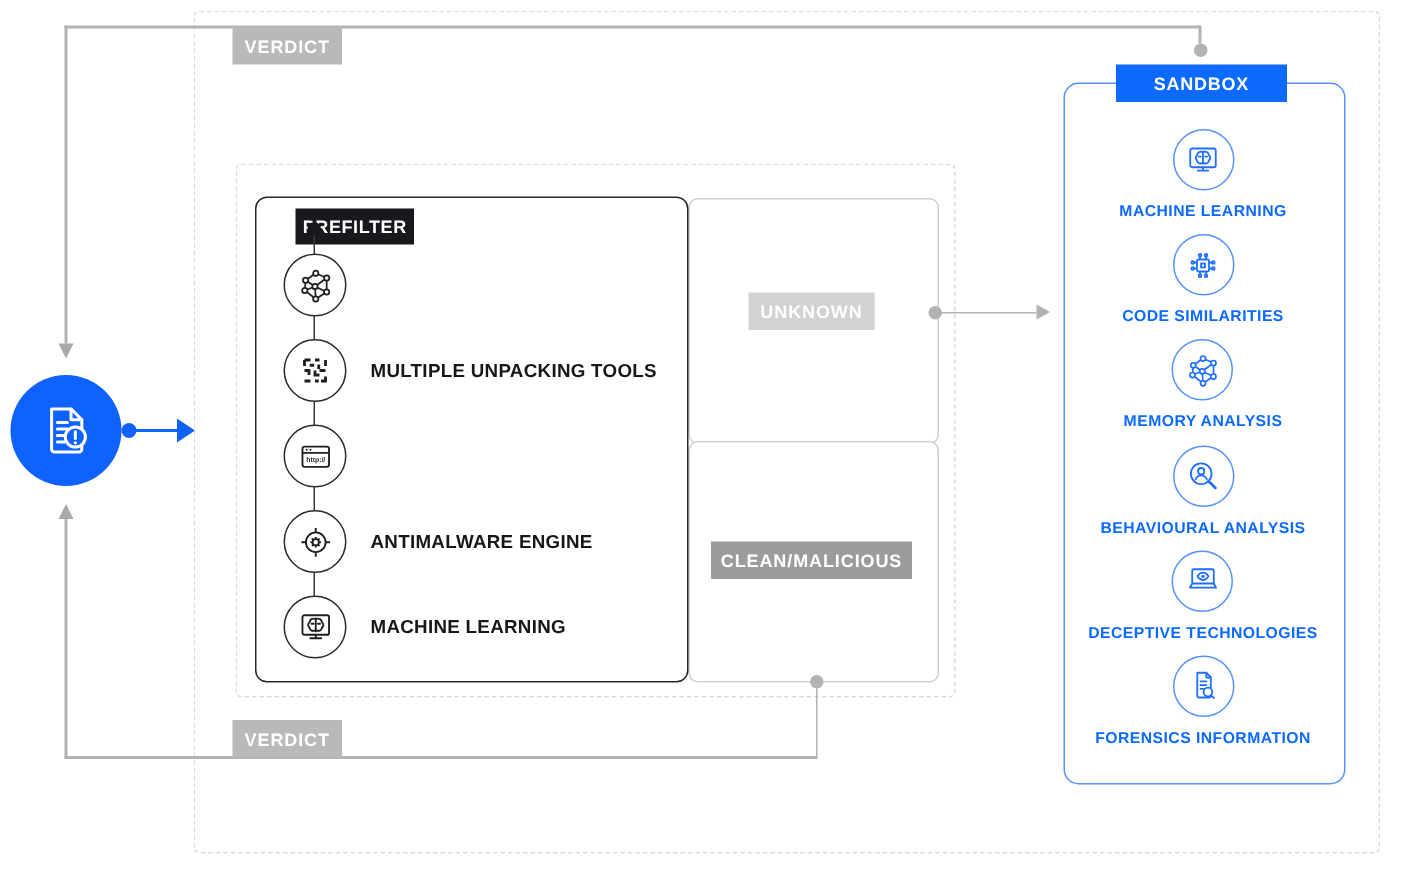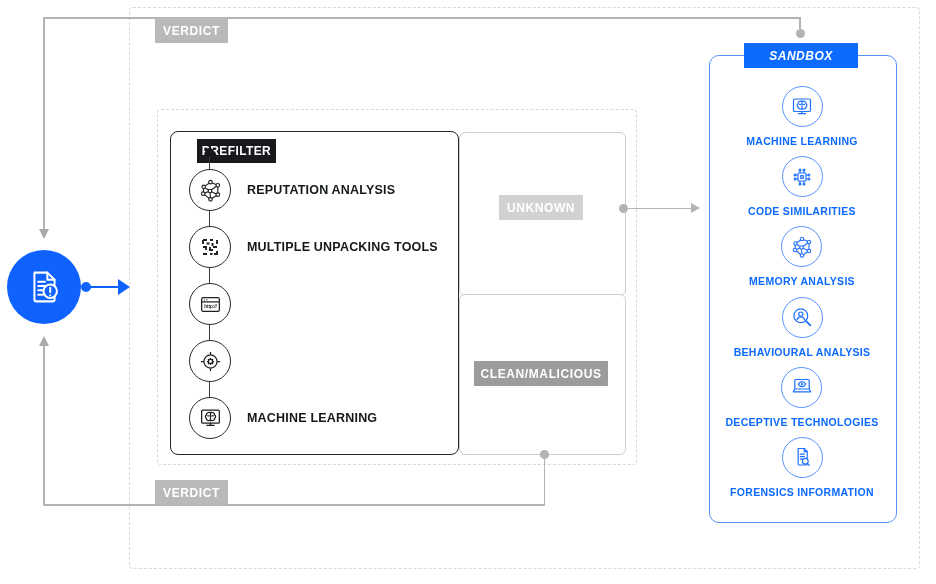--- a/index.html
+++ b/index.html
@@ -20,21 +20,21 @@
   .arrow-right-gray{border-top:5px solid transparent;border-bottom:5px solid transparent;border-left:9px solid #b3b3b3;}
 
   
   .chip{position:absolute;display:flex;align-items:center;justify-content:center;
         color:#ffffff;font-weight:bold;font-size:12px;letter-spacing:0.6px;z-index:6;}
   .chip-verdict-top{left:155px;top:18px;width:73px;height:25px;background:#b9b9b9;}
   .chip-verdict-bottom{left:155px;top:480px;width:73px;height:25px;background:#b9b9b9;}
   .chip-unknown{left:499px;top:195px;width:84px;height:25px;background:#d2d2d2;}
   .chip-clean{left:474px;top:361px;width:134px;height:25px;background:#9c9c9c;}
   .chip-prefilter{left:197px;top:119px;width:79px;height:24px;background:#17191c;letter-spacing:0.4px;margin-top:20px;}
-  .chip-sandbox{left:744px;top:43px;width:114px;height:25px;background:#0d6aff;letter-spacing:0.5px;font-style:italic;}
+  .chip-sandbox{left:744px;top:43px;width:114px;height:25px;background:#0d6aff;letter-spacing:0.5px;}
 
   
   .outcome-box{position:absolute;border:1px solid #cfcfcf;border-radius:6px;background:#ffffff;z-index:2;}
   .box-unknown{left:459px;top:132px;width:165px;height:162px;}
   .box-clean{left:459px;top:294px;width:165px;height:159px;}
 
   
   .prefilter-box{position:absolute;left:170px;top:131px;width:287px;height:322px;background:#ffffff;
                  border:1.5px solid #24282d;border-radius:8px;z-index:5;}
   .pf-timeline{position:absolute;left:208.5px;top:152px;width:1.3px;height:266px;background:#3a3a3a;z-index:6;}
@@ -125,21 +125,20 @@
             <circle cx="12" cy="4" r="1.7"></circle>
             <circle cx="5.5" cy="8.5" r="1.7"></circle>
             <circle cx="19" cy="7" r="1.7"></circle>
             <circle cx="5" cy="15" r="1.7"></circle>
             <circle cx="12" cy="20.5" r="1.7"></circle>
             <circle cx="19" cy="16" r="1.7"></circle>
             <circle cx="11.5" cy="12.5" r="1.7"></circle>
           </g>
       </svg>
     </div>
-    <div class="pf-label">REPUTATION ANALYSIS</div>
   </div>
 
   <div class="pf-item" style="top:227px;">
     <div class="pf-circle">
       <svg width="24" height="24" viewBox="0 0 24 24" stroke="currentColor" fill="none" stroke-width="1.9">
         <path d="M5 5h4M5 5v4M12 5h3M19 5v4M8.5 8.5h3M14.5 8v3M19 12h-4M5 12h3v3M12 12v3h3M5 19h4M12 19h2.5M19 16v3h-3"></path>
       </svg>
     </div>
     <div class="pf-label">MULTIPLE UNPACKING TOOLS</div>
   </div>
@@ -158,20 +157,21 @@
 
   <div class="pf-item" style="top:341px;">
     <div class="pf-circle">
       <svg width="25" height="25" viewBox="0 0 24 24" stroke="currentColor" fill="none" stroke-width="1.2">
         <circle cx="12" cy="12" r="6.3"></circle>
         <path d="M12 2.8v2.7M12 18.5v2.7M2.8 12h2.7M18.5 12h2.7"></path>
         <circle cx="12" cy="12" r="2"></circle>
         <path d="M12 8.6v1.3M12 14.1v1.3M8.6 12h1.3M14.1 12h1.3M9.6 9.6l.9.9M13.5 13.5l.9.9M14.4 9.6l-.9.9M10.5 13.5l-.9.9"></path>
       </svg>
     </div>
+    <div class="pf-label">ANTIMALWARE ENGINE</div>
   </div>
 
   <div class="pf-item" style="top:398px;">
     <div class="pf-circle">
       <svg width="25" height="25" viewBox="0 0 24 24" stroke="currentColor" fill="none" stroke-width="1.2" stroke-linecap="round">
         <rect x="3.5" y="4" width="17" height="12.5" rx="1.2"></rect>
         <path d="M12 16.5v2M8.5 18.7h7"></path>
         <path d="M11.9 6.4c-1.9-.8-3.9.4-3.8 2.1-1.3.7-1.3 2.6-.1 3.3-.2 1.6 1.7 2.7 3.9 1.9"></path>
         <path d="M12.1 6.4c1.9-.8 3.9.4 3.8 2.1 1.3.7 1.3 2.6.1 3.3.2 1.6-1.7 2.7-3.9 1.9"></path>
         <path d="M12 6v8.2M9.3 9.4h1.3M13.4 9.4h1.3"></path>

